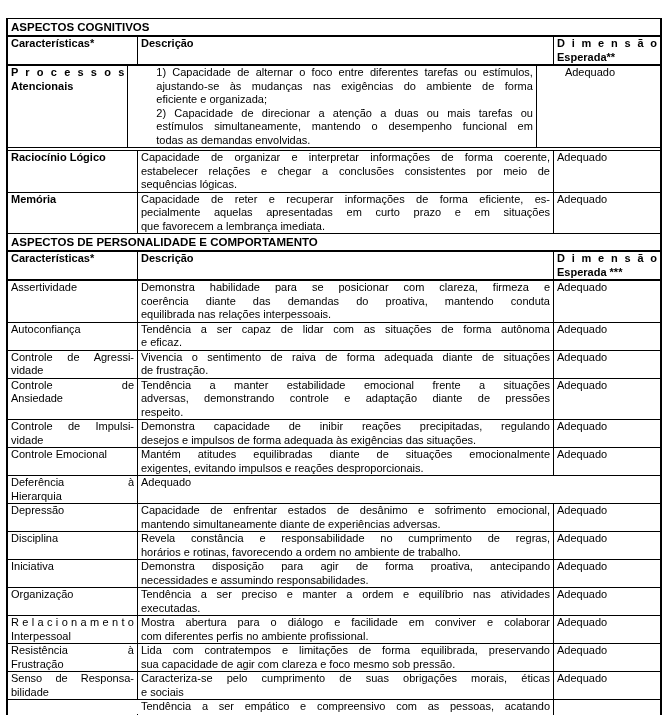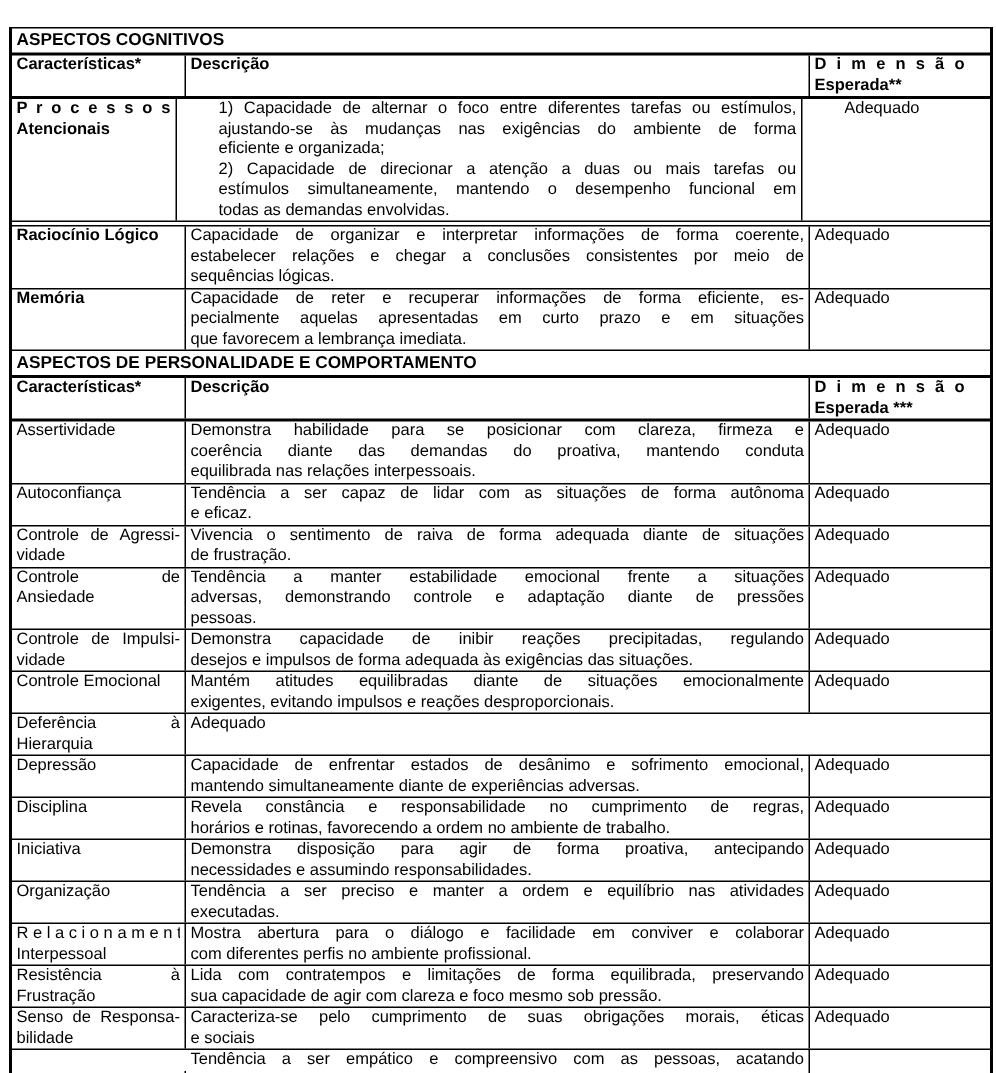--- a/index.html
+++ b/index.html
@@ -38,21 +38,21 @@
     line-height: 14px;
     padding: 1px 3px 1px 3px;
     border-bottom: 2px solid #000000;
   }
   .header-row { border-bottom: 2px solid #000000; }
   .header-row .cell { font-weight: bold; }
   .cell {
     box-sizing: border-box;
     padding: 0 3px;
   }
-  .c1 { width: 116px; border-right: 1px solid #000000; }
+  .c1 { width: 130px; border-right: 1px solid #000000; }
   .c2 { width: 416px; border-right: 1px solid #000000; }
   .c3 { width: 106px; }
   .bold { font-weight: bold; }
   .line {
     line-height: 13.5px;
     white-space: nowrap;
     overflow: hidden;
   }
   .just {
     text-align: justify;
@@ -188,21 +188,21 @@
   </div>
 
   <div class="row data-row">
     <div class="cell c1">
           <div class="line just">Controle de</div>
           <div class="line">Ansiedade</div>
         </div>
     <div class="cell c2">
           <div class="line just">Tendência a manter estabilidade emocional frente a situações</div>
           <div class="line just">adversas, demonstrando controle e adaptação diante de pressões</div>
-          <div class="line">pessoas.</div>
+          <div class="line">respeito.</div>
         </div>
     <div class="cell c3">
           <div class="line">Adequado</div>
         </div>
   </div>
 
   <div class="row data-row">
     <div class="cell c1">
           <div class="line just">Controle de Impulsi-</div>
           <div class="line">vidade</div>

